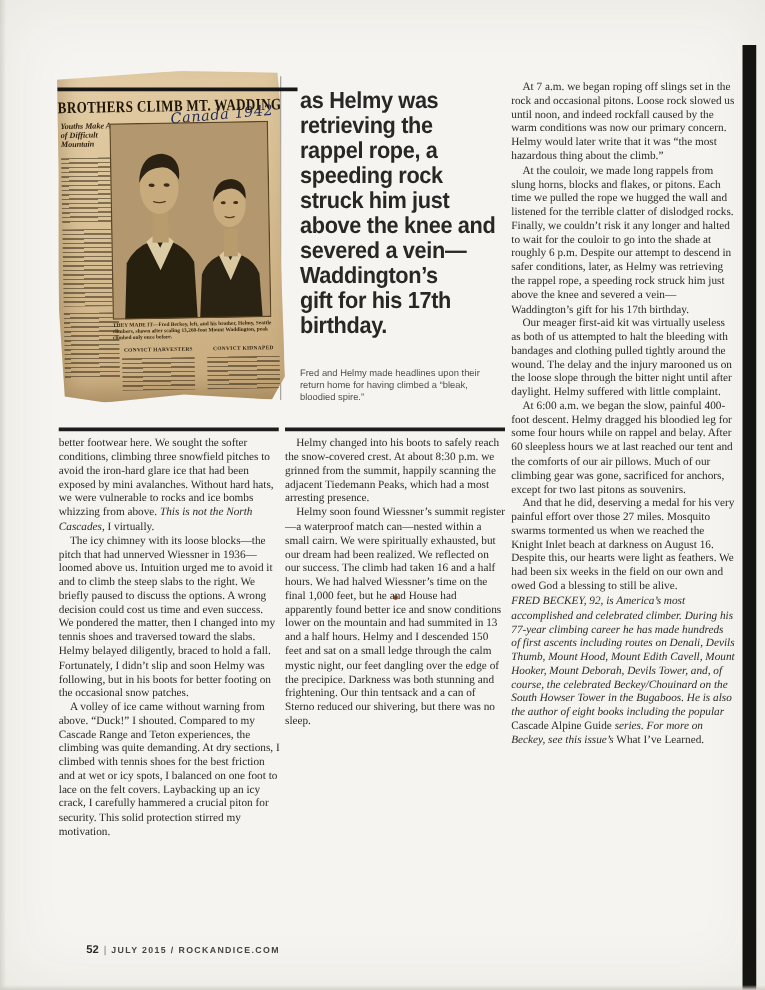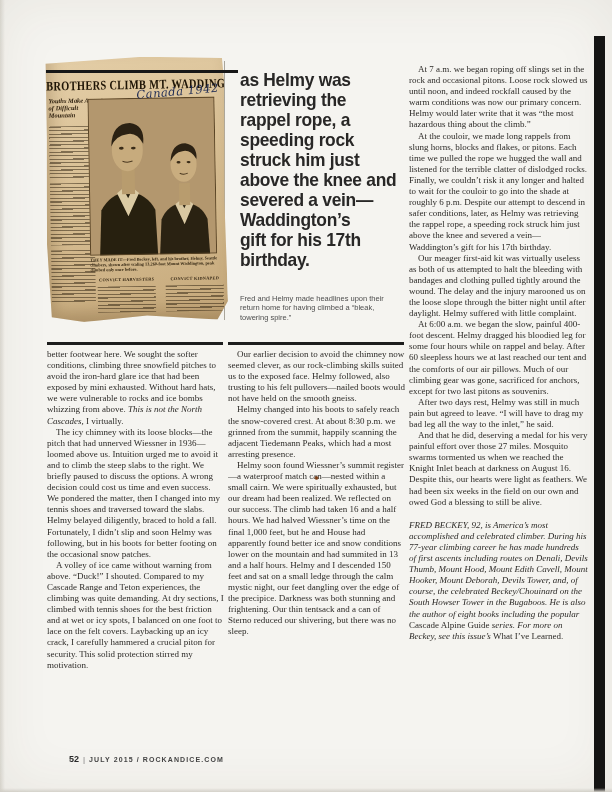--- a/index.html
+++ b/index.html
@@ -71,21 +71,21 @@
   }
 
   
   .article-col{position:absolute;width:177px;font-size:9px;line-height:11.1px;color:#2d2b28;text-align:left;}
   #col1{left:47px;top:349px;}
   #col2{left:228px;top:349px;}
   #col3{left:409px;top:64px;width:179px;}
   .para{margin:0;}
   .para.indent{text-indent:9px;}
   .italic{font-style:italic;}
-  .bio{margin-top:12px;font-style:italic;}
+  .bio{margin-top:1px;font-style:italic;}
   .bio .roman{font-style:normal;}
 
   .ink-dot{position:absolute;left:314px;top:476px;width:5px;height:4px;border-radius:50%;
     background:radial-gradient(circle,#7c3c12 25%,rgba(124,60,18,.65) 55%,rgba(124,60,18,0) 75%);z-index:9;}
 
   
   .footer{position:absolute;left:47px;top:754px;display:flex;align-items:baseline;gap:4px;
     font-family:"Liberation Sans",sans-serif;color:#3c3c3c;padding-left:22px;}
   .footer .pagenum{font-weight:700;font-size:9px;color:#2b2b2b;}
   .footer .divider{font-size:8px;color:#7a7a7a;}
@@ -163,43 +163,41 @@
 speeding rock
 struck him just
 above the knee and
 severed a vein—
 Waddington’s
 gift for his 17th
 birthday.</div>
 </div>
 <div class="quote-caption">Fred and Helmy made headlines upon their
 return home for having climbed a “bleak,
-towering spire.”</div>
+bloodied spire.”</div>
 
 <div class="col-rule" id="rule-col1"></div>
 <div class="col-rule" id="rule-col2"></div>
 
 <div class="article-col" id="col1">
-  <p class="para"><span>better footwear here. We sought the softer conditions, climbing three snowfield pitches to avoid the iron-hard glare ice that had been exposed by mini exhausted. Without hard hats, we were vulnerable to rocks and ice bombs whizzing from above. </span><span class="italic">This is not the North Cascades</span><span>, I virtually.</span></p>
+  <p class="para"><span>better footwear here. We sought the softer conditions, climbing three snowfield pitches to avoid the iron-hard glare ice that had been exposed by mini avalanches. Without hard hats, we were vulnerable to rocks and ice bombs whizzing from above. </span><span class="italic">This is not the North Cascades</span><span>, I virtually.</span></p>
   <p class="para indent">The icy chimney with its loose blocks—the pitch that had unnerved Wiessner in 1936—loomed above us. Intuition urged me to avoid it and to climb the steep slabs to the right. We briefly paused to discuss the options. A wrong decision could cost us time and even success. We pondered the matter, then I changed into my tennis shoes and traversed toward the slabs. Helmy belayed diligently, braced to hold a fall. Fortunately, I didn’t slip and soon Helmy was following, but in his boots for better footing on the occasional snow patches.</p>
   <p class="para indent">A volley of ice came without warning from above. “Duck!” I shouted. Compared to my Cascade Range and Teton experiences, the climbing was quite demanding. At dry sections, I climbed with tennis shoes for the best friction and at wet or icy spots, I balanced on one foot to lace on the felt covers. Laybacking up an icy crack, I carefully hammered a crucial piton for security. This solid protection stirred my motivation.</p>
 </div>
 
 <div class="article-col" id="col2">
-  <p class="para indent">Our earlier decision to avoid the chimney now seemed clever, as our rock-climbing skills suited us to the exposed face. Helmy followed, also trusting to his felt pullovers—nailed boots would not have held on the smooth gneiss.</p>
   <p class="para indent">Helmy changed into his boots to safely reach the snow-covered crest. At about 8:30 p.m. we grinned from the summit, happily scanning the adjacent Tiedemann Peaks, which had a most arresting presence.</p>
   <p class="para indent">Helmy soon found Wiessner’s summit register—a waterproof match can—nested within a small cairn. We were spiritually exhausted, but our dream had been realized. We reflected on our success. The climb had taken 16 and a half hours. We had halved Wiessner’s time on the final 1,000 feet, but he and House had apparently found better ice and snow conditions lower on the mountain and had summited in 13 and a half hours. Helmy and I descended 150 feet and sat on a small ledge through the calm mystic night, our feet dangling over the edge of the precipice. Darkness was both stunning and frightening. Our thin tentsack and a can of Sterno reduced our shivering, but there was no sleep.</p>
 </div>
 
 <div class="article-col" id="col3">
   <p class="para indent">At 7 a.m. we began roping off slings set in the rock and occasional pitons. Loose rock slowed us until noon, and indeed rockfall caused by the warm conditions was now our primary concern.  Helmy would later write that it was “the most hazardous thing about the climb.”</p>
   <p class="para indent">At the couloir, we made long rappels from slung horns, blocks and flakes, or pitons. Each time we pulled the rope we hugged the wall and listened for the terrible clatter of dislodged rocks. Finally, we couldn’t risk it any longer and halted to wait for the couloir to go into the shade at roughly 6 p.m. Despite our attempt to descend in safer conditions, later, as Helmy was retrieving the rappel rope, a speeding rock struck him just above the knee and severed a vein—Waddington’s gift for his 17th birthday.</p>
   <p class="para indent">Our meager first-aid kit was virtually useless as both of us attempted to halt the bleeding with bandages and clothing pulled tightly around the wound. The delay and the injury marooned us on the loose slope through the bitter night until after daylight. Helmy suffered with little complaint.</p>
   <p class="para indent">At 6:00 a.m. we began the slow, painful 400-foot descent. Helmy dragged his bloodied leg for some four hours while on rappel and belay. After 60 sleepless hours we at last reached our tent and the comforts of our air pillows. Much of our climbing gear was gone, sacrificed for anchors, except for two last pitons as souvenirs.</p>
-  <p class="para indent">After two days rest, Helmy was still in much pain but agreed to leave. “I will have to drag my bad leg all the way to the inlet,” he said.</p>
   <p class="para indent">And that he did, deserving a medal for his very painful effort over those 27 miles. Mosquito swarms tormented us when we reached the Knight Inlet beach at darkness on August 16. Despite this, our hearts were light as feathers. We had been six weeks in the field on our own and owed God a blessing to still be alive.</p>
   <p class="para bio"><span>FRED BECKEY, 92, is America’s most accomplished and celebrated climber. During his 77-year climbing career he has made hundreds of first ascents including routes on Denali, Devils Thumb, Mount Hood, Mount Edith Cavell, Mount Hooker, Mount Deborah, Devils Tower, and, of course, the celebrated Beckey/Chouinard on the South Howser Tower in the Bugaboos. He is also the author of eight books including the popular </span><span class="roman">Cascade Alpine Guide</span><span> series. For more on Beckey, see this issue’s </span><span class="roman">What I’ve Learned.</span></p>
 </div>
 
 <div class="ink-dot"></div>
 
 <div class="footer">
   <span class="pagenum">52</span>
   <span class="divider">|</span>
   <span class="issue">JULY 2015 / ROCKANDICE.COM</span>

